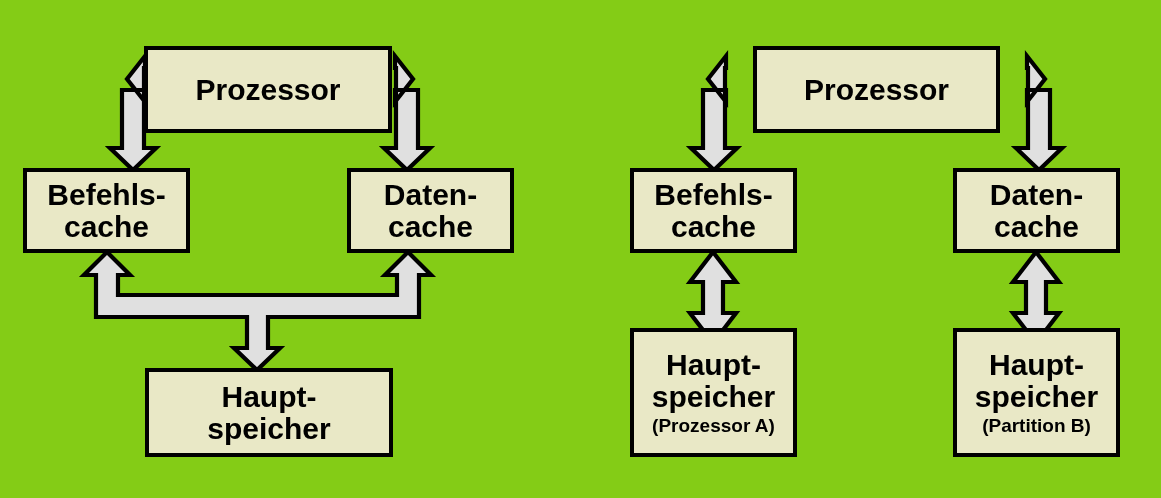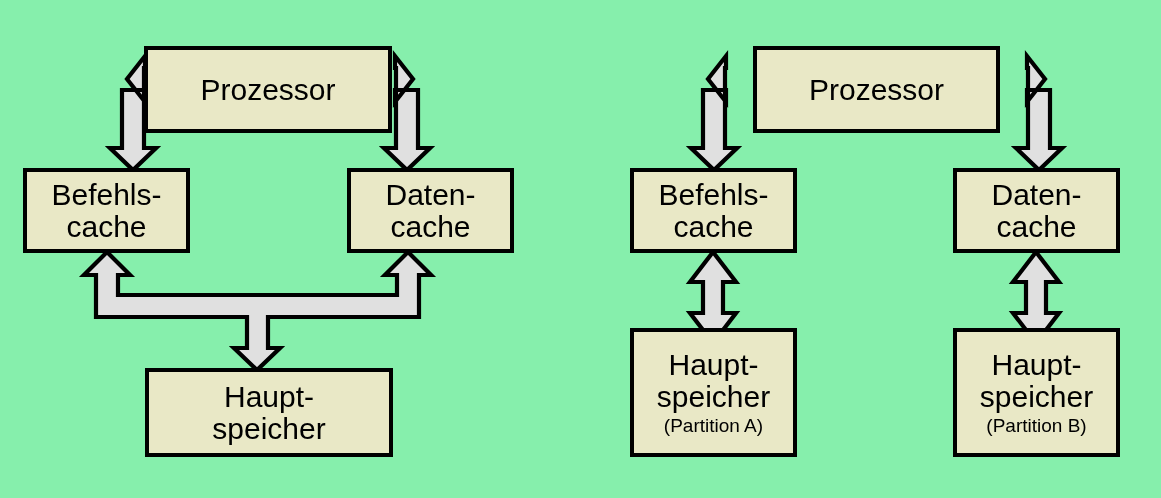--- a/index.html
+++ b/index.html
@@ -10,21 +10,22 @@
   body {
     width: 1161px;
     height: 498px;
     font-family: "Liberation Sans", sans-serif;
     overflow: hidden;
   }
   #canvas {
     position: relative;
     width: 1161px;
     height: 498px;
-    background: #86efac;
+    background: #84cc16;
+    font-weight: bold;
   }
   #art {
     position: absolute;
     left: 0;
     top: 0;
     width: 1161px;
     height: 498px;
   }
   .node-label {
     position: absolute;
@@ -204,21 +205,21 @@
   </div>
 
   <div class="node-label" style="left:955px; top:170px; width:163px; height:81px;">
     <span class="lbl-main">Daten-
 cache</span>
   </div>
 
   <div class="node-label" style="left:632px; top:332px; width:163px; height:121px;">
     <span class="lbl-main">Haupt-
 speicher</span>
-    <span class="lbl-sub">(Partition A)</span>
+    <span class="lbl-sub">(Prozessor A)</span>
   </div>
 
   <div class="node-label" style="left:955px; top:332px; width:163px; height:121px;">
     <span class="lbl-main">Haupt-
 speicher</span>
     <span class="lbl-sub">(Partition B)</span>
   </div>
 
 </div>
 

